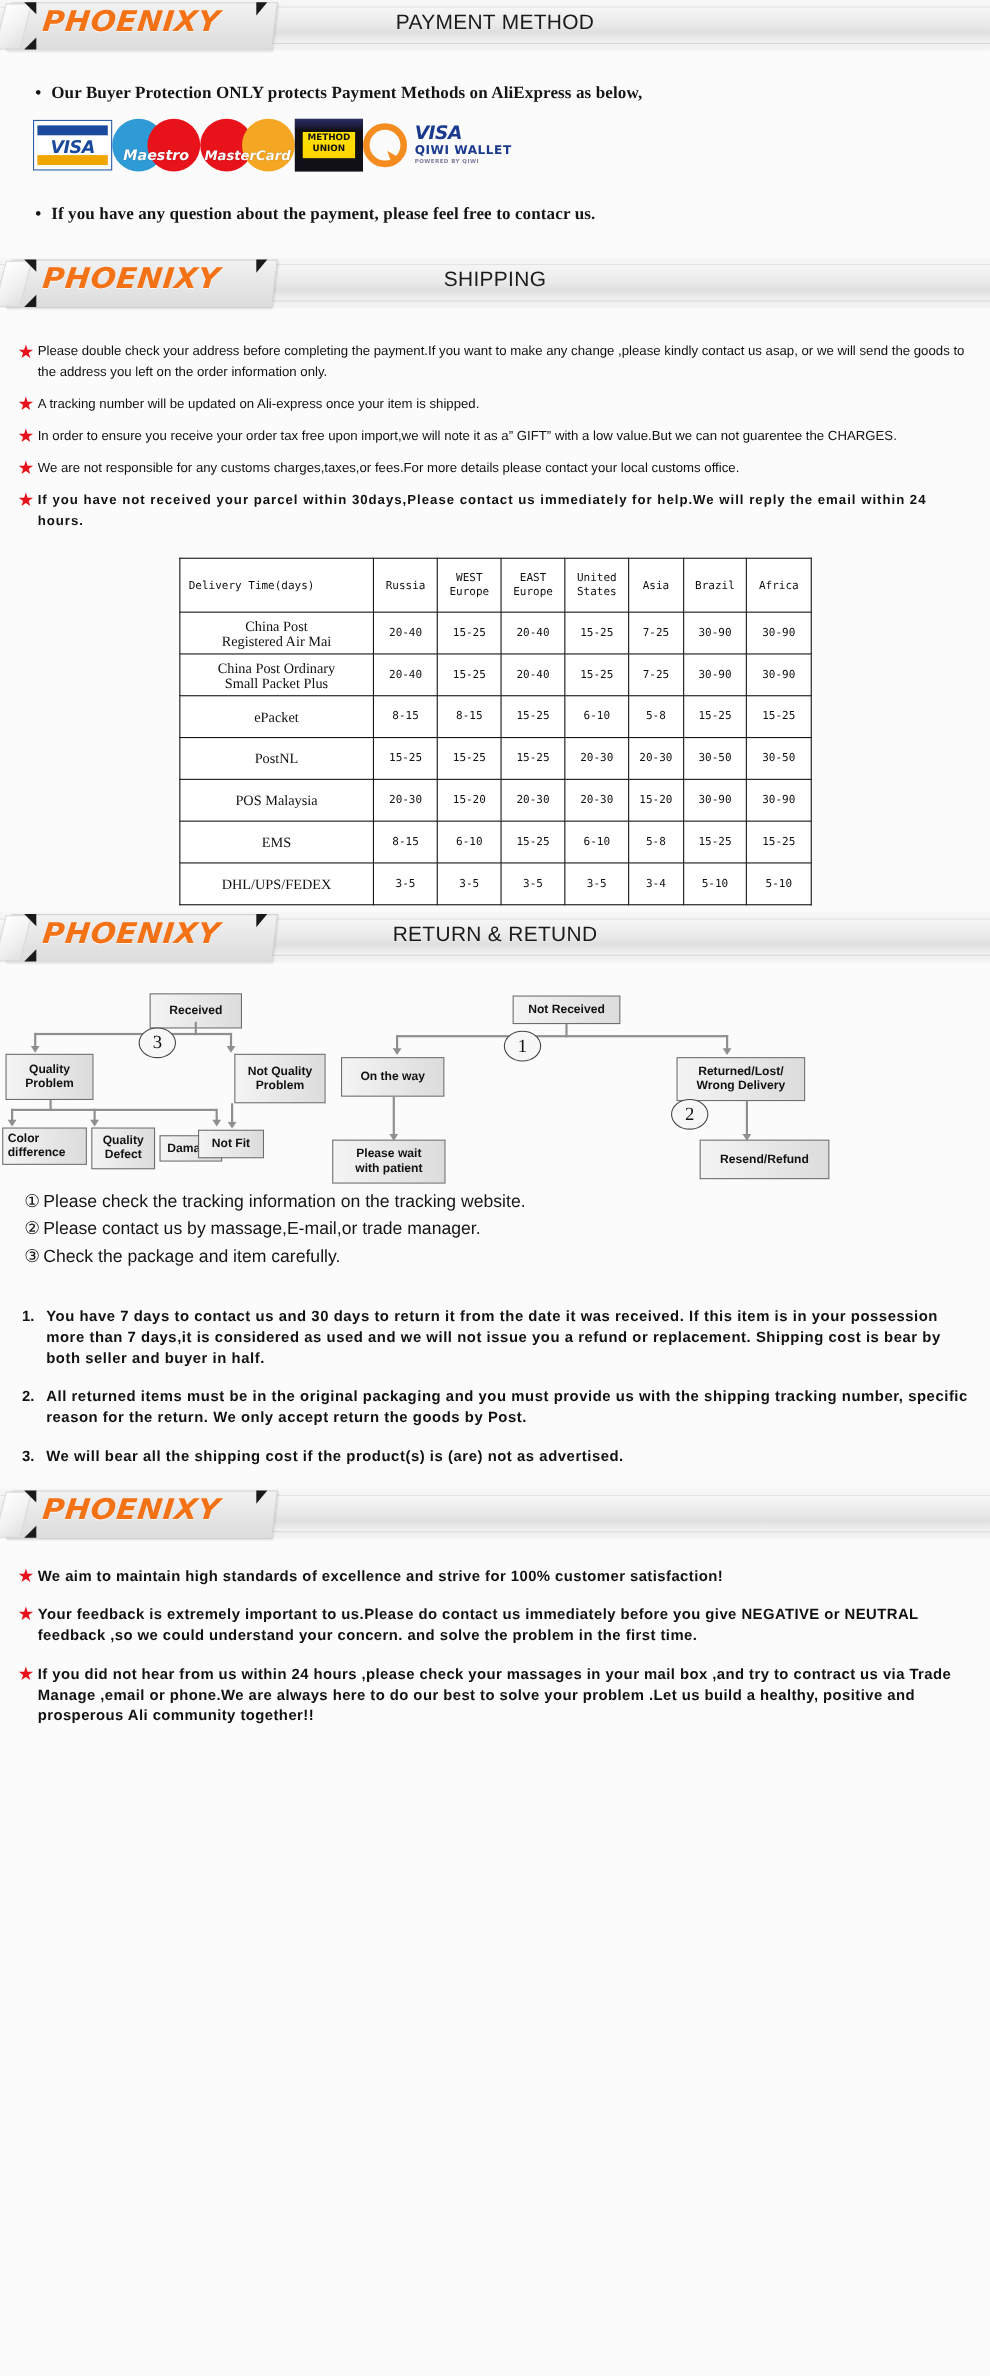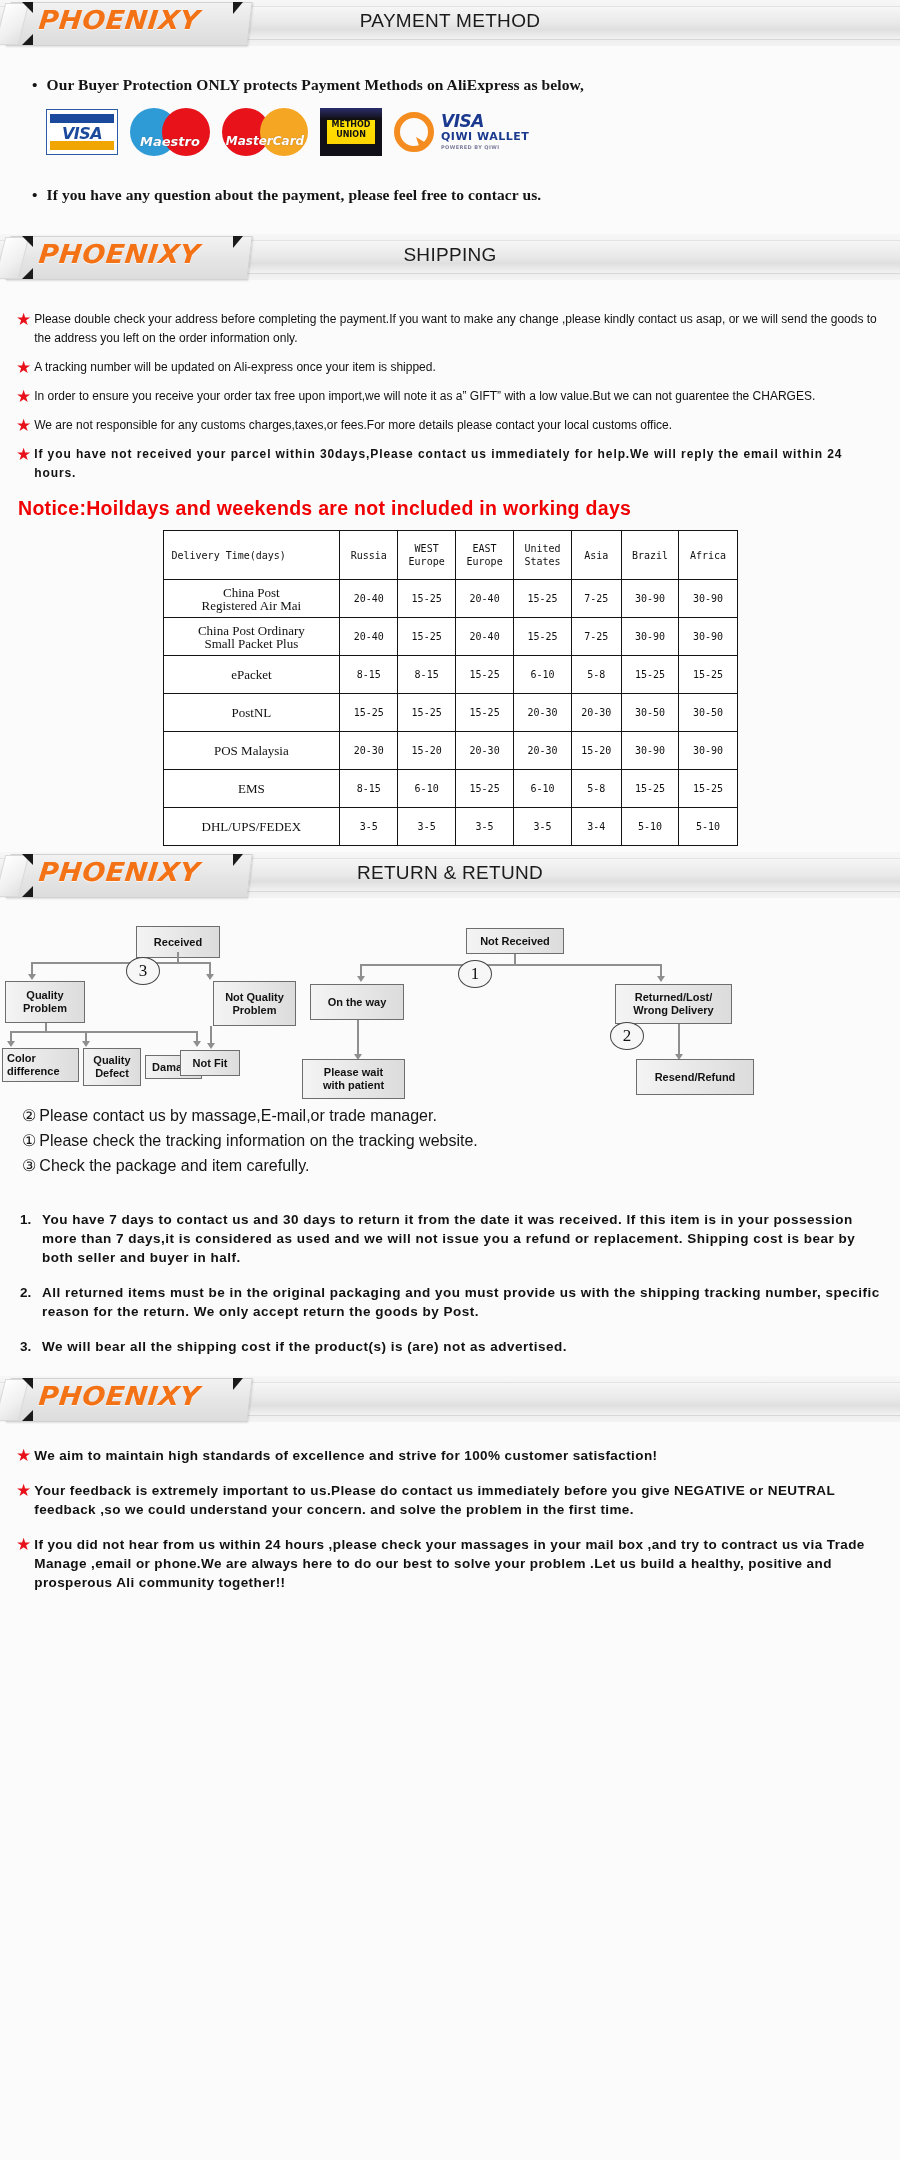--- a/index.html
+++ b/index.html
@@ -110,22 +110,22 @@
     font-weight: bold;
     font-size: 15.5px;
     color: #141414;
     padding-left: 32px;
     letter-spacing: 0.1px;
   }
   .pay-line .dot { margin-right: 9px; }
   .pm-row {
     display: flex;
     align-items: center;
-    gap: 12px;
-    padding-left: 46px;
+    gap: 0;
+    padding-left: 30px;
     margin-top: 14px;
     height: 48px;
   }
   .logo { flex: 0 0 auto; position: relative; }
 
   
   .logo-visa {
     width: 72px; height: 46px;
     background: #ffffff;
     border: 1px solid #2b5ca8;
@@ -446,21 +446,20 @@
   <div class="star-item">
     <span class="star">★</span>
     <span class="star-text">We are not responsible for any customs charges,taxes,or fees.For more details please contact your local customs office.</span>
   </div>
   <div class="star-item">
     <span class="star">★</span>
     <span class="star-text wide">If you have not received your parcel within 30days,Please contact us immediately for help.We will reply the email within 24 hours.</span>
   </div>
 
   <div class="spacer-14"></div>
-  <div class="notice">Notice:Hoildays  and  weekends  are  not  included  in  working  days</div>
 
   <table class="delivery">
     <thead>
       <tr>
         <th class="first">Delivery Time(days)</th>
         <th>Russia</th>
         <th><span>WEST</span><br><span>Europe</span></th>
         <th><span>EAST</span><br><span>Europe</span></th>
         <th><span>United</span><br><span>States</span></th>
         <th>Asia</th>
@@ -613,24 +612,24 @@
     </div>
 
     <div class="ln lnv" style="left:678px; top:120px; height:32px;"></div>
     <div class="arw" style="left:675px; top:150px;"></div>
     <div class="circ" style="left:610px; top:118px;">2</div>
     <div class="fbox" style="left:636px; top:155px; width:118px; height:36px;">Resend/Refund</div>
   </div>
 
   <div class="clist">
     <div class="clist-item">
+      <span class="cnum">①</span><span>Please check the tracking information on the tracking website.</span>
+    </div>
+    <div class="clist-item">
       <span class="cnum">②</span><span>Please contact us by  massage,E-mail,or trade manager.</span>
-    </div>
-    <div class="clist-item">
-      <span class="cnum">①</span><span>Please check the tracking information on the tracking website.</span>
     </div>
     <div class="clist-item">
       <span class="cnum">③</span><span>Check the package and item carefully.</span>
     </div>
   </div>
 
   <div class="spacer-20"></div>
 
   <div class="ord-item">
     <span class="ord-num">1.</span>

